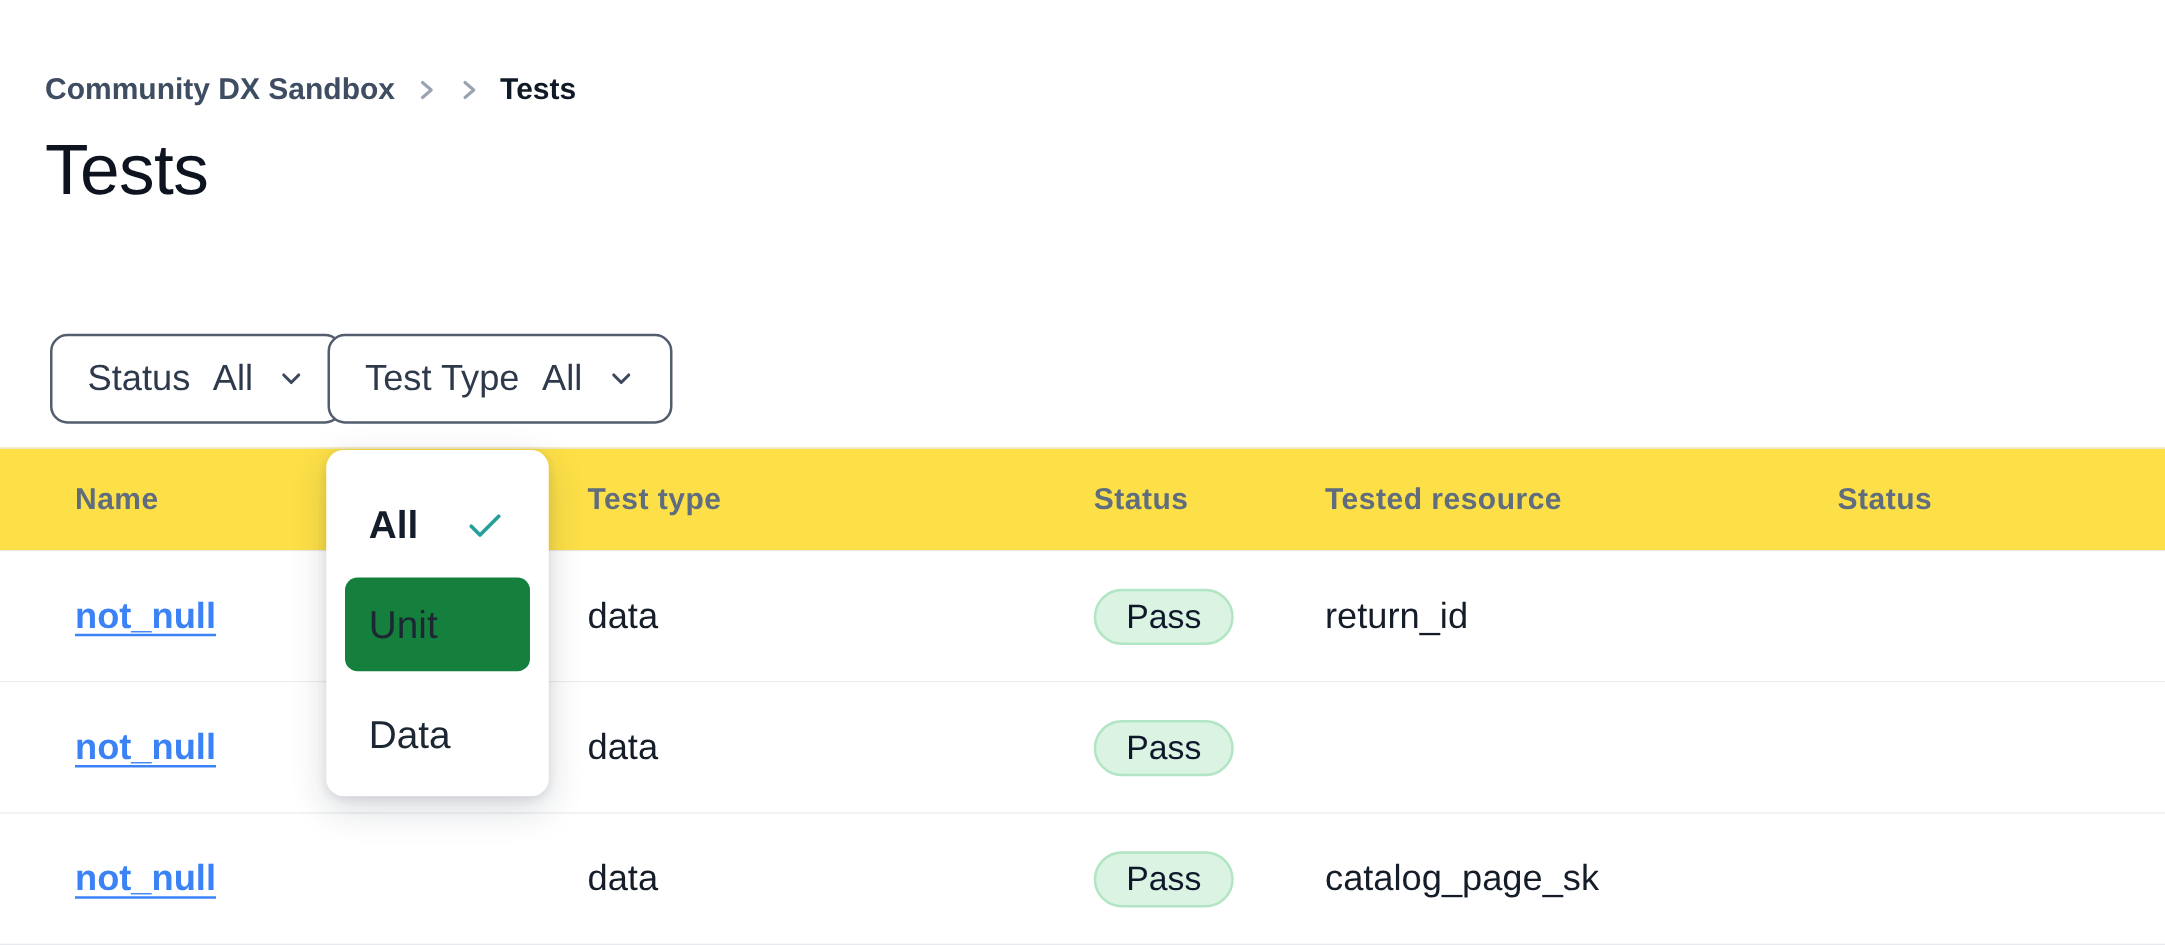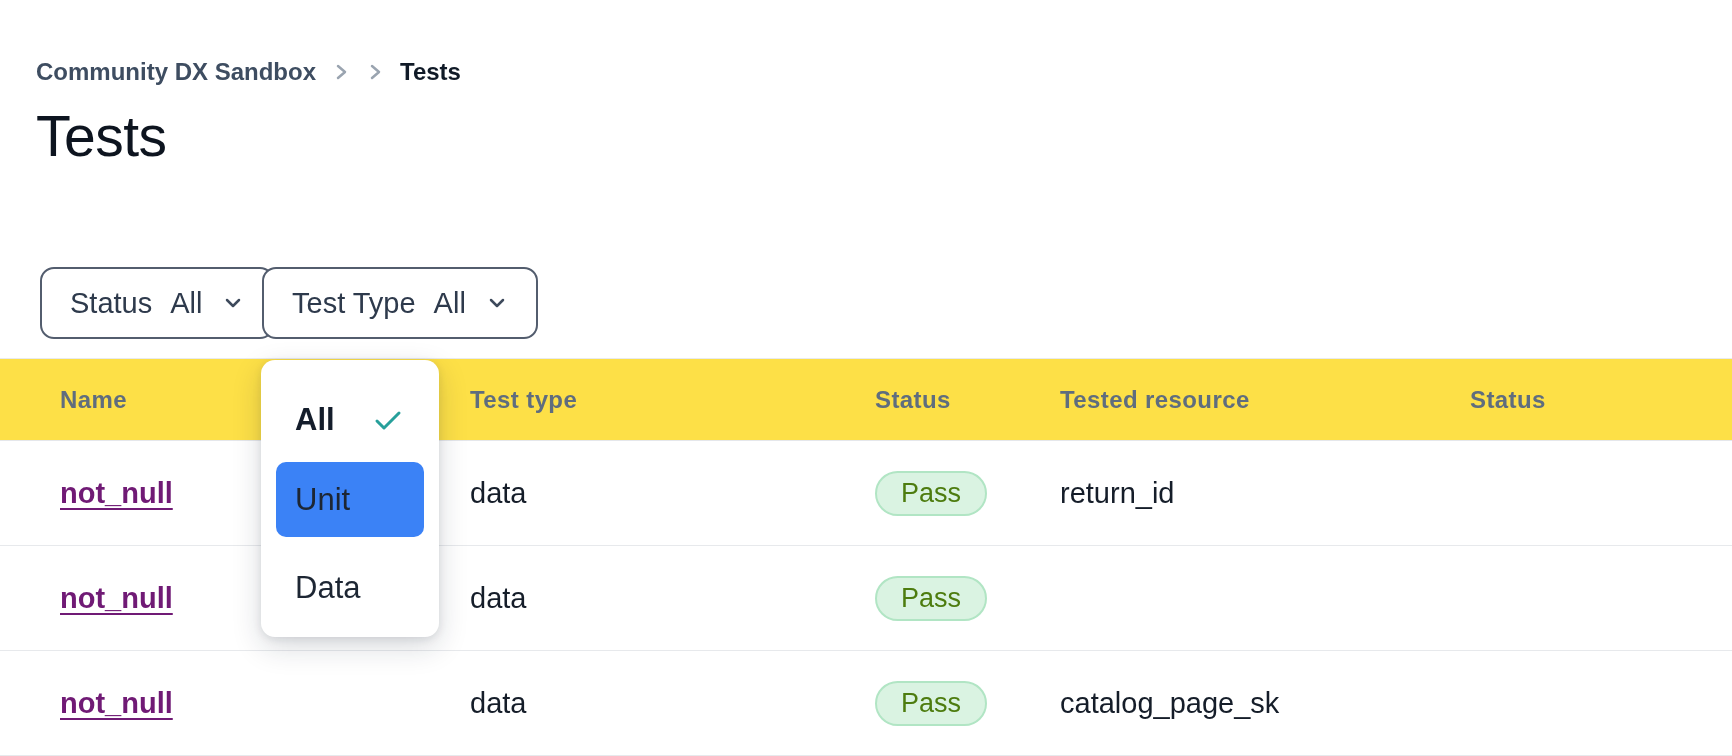--- a/index.html
+++ b/index.html
@@ -29,34 +29,34 @@
   #filter-testtype { left:262px; }
 
   
   .tests-table { position:absolute; left:0; top:358px; width:1732px; }
   .t-row { display:grid; grid-template-columns:410px 405px 185px 410px 1fr;
            padding-left:60px; align-items:center; }
   .t-head { height:83px; background:#fde047; border-top:1px solid #e8eaed;
             border-bottom:1px solid #e5e7eb; }
   .t-head .th { font-size:24px; font-weight:700; color:#5f6d7e; letter-spacing:0.4px; }
   .t-body-row { height:105px; border-bottom:1px solid #e7e9ec; background:#fff; font-size:29px; color:#151d29; }
-  .cell-name a { color:#701a75; font-weight:700; text-decoration:underline; text-underline-offset:5px; cursor:pointer; }
+  .cell-name a { color:#3b82f6; font-weight:700; text-decoration:underline; text-underline-offset:5px; cursor:pointer; }
   .badge-pass { display:inline-flex; align-items:center; justify-content:center;
                 height:45px; padding:0 24px; border-radius:999px;
-                background:#daf3e2; border:2px solid #b1e5c4; color:#4d7c0f; font-size:27px; }
+                background:#daf3e2; border:2px solid #b1e5c4; color:#0f172a; font-size:27px; }
 
   
   .dropdown { position:absolute; left:261px; top:360px; width:178px; height:277px;
               background:#ffffff; border-radius:14px; z-index:10;
               box-shadow:0 10px 30px rgba(20,30,50,0.16), 0 2px 8px rgba(20,30,50,0.10); }
   .dd-item { position:absolute; left:15px; width:148px; height:75px; display:flex;
              align-items:center; padding:0 19px; border-radius:10px; font-size:31px;
              color:#1d2633; cursor:pointer; }
   .dd-all  { top:22px; font-weight:700; color:#141d2b; justify-content:space-between; }
-  .dd-unit { top:102px; background:#3b82f6; }
+  .dd-unit { top:102px; background:#15803d; }
   .dd-data { top:190px; }
   .dd-check { display:flex; align-items:center; }
   .dd-check svg { stroke:#27a09b; }
 </style>
 </head>
 <body>
 
 <div class="page">
 
   <nav class="breadcrumb">

